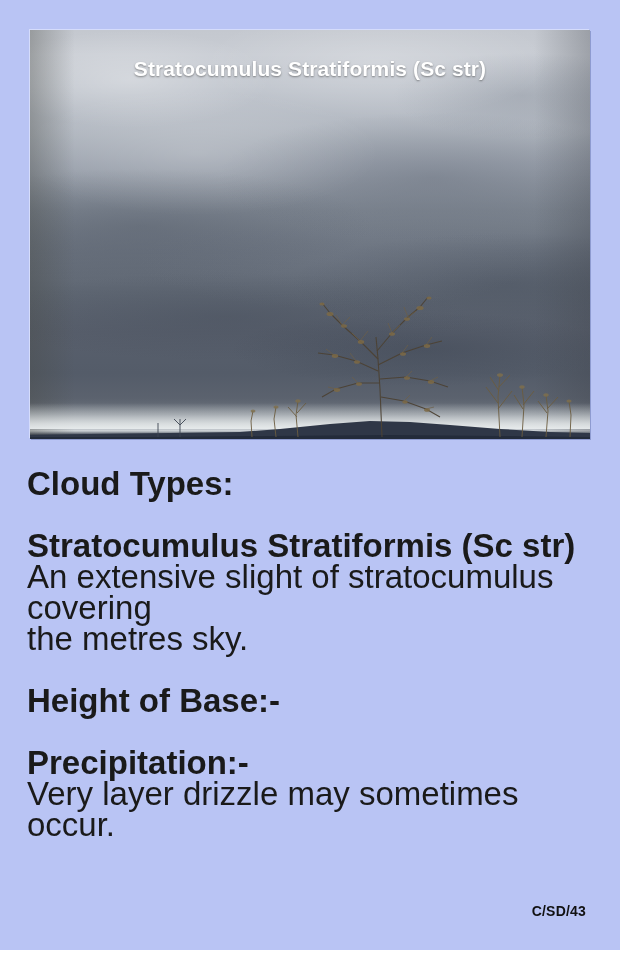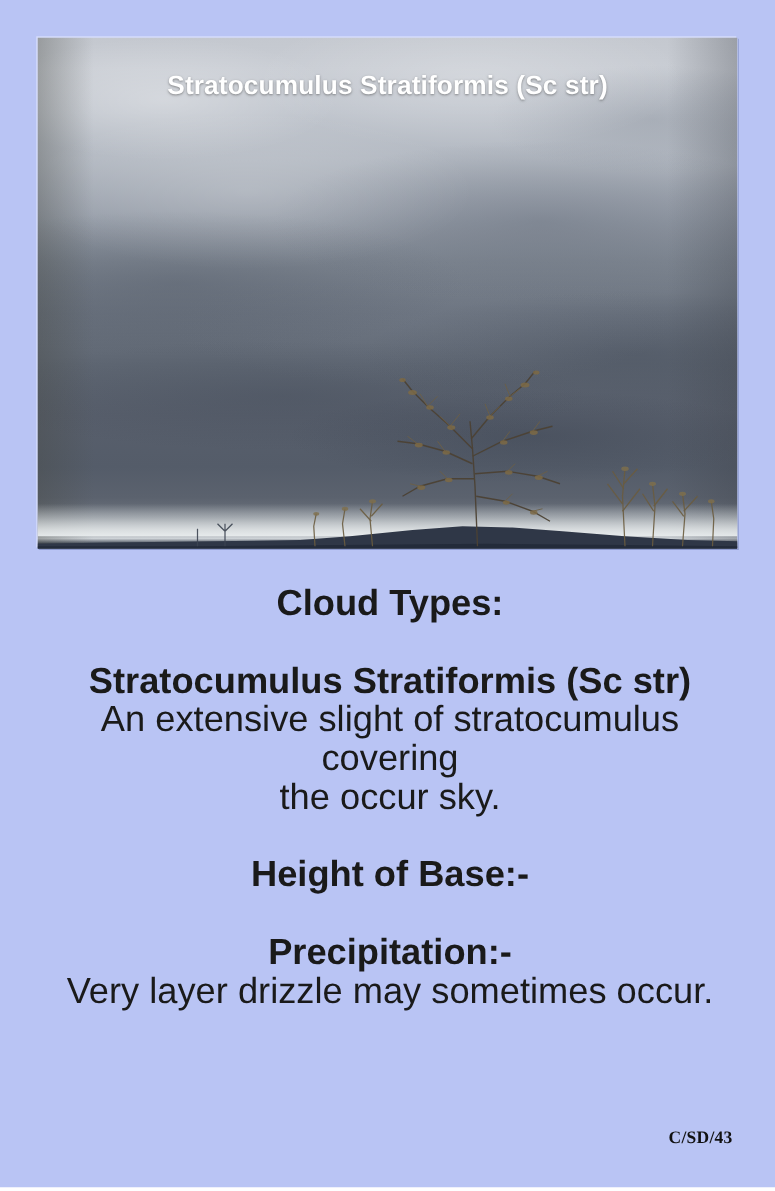--- a/index.html
+++ b/index.html
@@ -121,40 +121,38 @@
     white-space: nowrap;
   }
 
   
   .body-text {
     position: absolute;
     left: 27px;
     top: 468px;
     width: 570px;
     color: #1a1a1a;
-    font-size: 29px;
+    font-size: 33px;
     line-height: 31px;
-    text-align: center;
   }
   .body-text .blk { margin: 0; }
   .body-text .hd {
     font-weight: bold;
   }
   .spacer { height: 31px; }
   .keep-spaces { white-space: pre-wrap; }
 
   .footer-code {
     position: absolute;
     right: 34px;
     top: 903px;
     font-size: 14px;
     font-weight: bold;
     color: #111111;
     letter-spacing: 0.2px;
-    font-family: Liberation Serif, serif;
   }
 </style>
 </head>
 <body>
 
 <div class="slide">
 
   <div class="photo-frame">
     <div class="photo">
       <div class="cloud-blobs"></div>
@@ -240,21 +238,21 @@
     </div>
 
     <div class="photo-title">Stratocumulus Stratiformis (Sc str)</div>
   </div>
 
   <div class="body-text">
     <p class="blk hd">Cloud Types:</p>
     <div class="spacer"></div>
     <p class="blk hd">Stratocumulus Stratiformis (Sc str)</p>
     <p class="blk">An extensive slight of stratocumulus covering</p>
-    <p class="blk">the occur sky.</p>
+    <p class="blk">the metres sky.</p>
     <div class="spacer"></div>
     <p class="blk hd">Height of Base:-</p>
     <div class="spacer"></div>
     <p class="blk hd">Precipitation:-</p>
     <p class="blk">Very layer drizzle may sometimes occur.</p>
   </div>
 
   <div class="footer-code">C/SD/43</div>
 
 </div>

